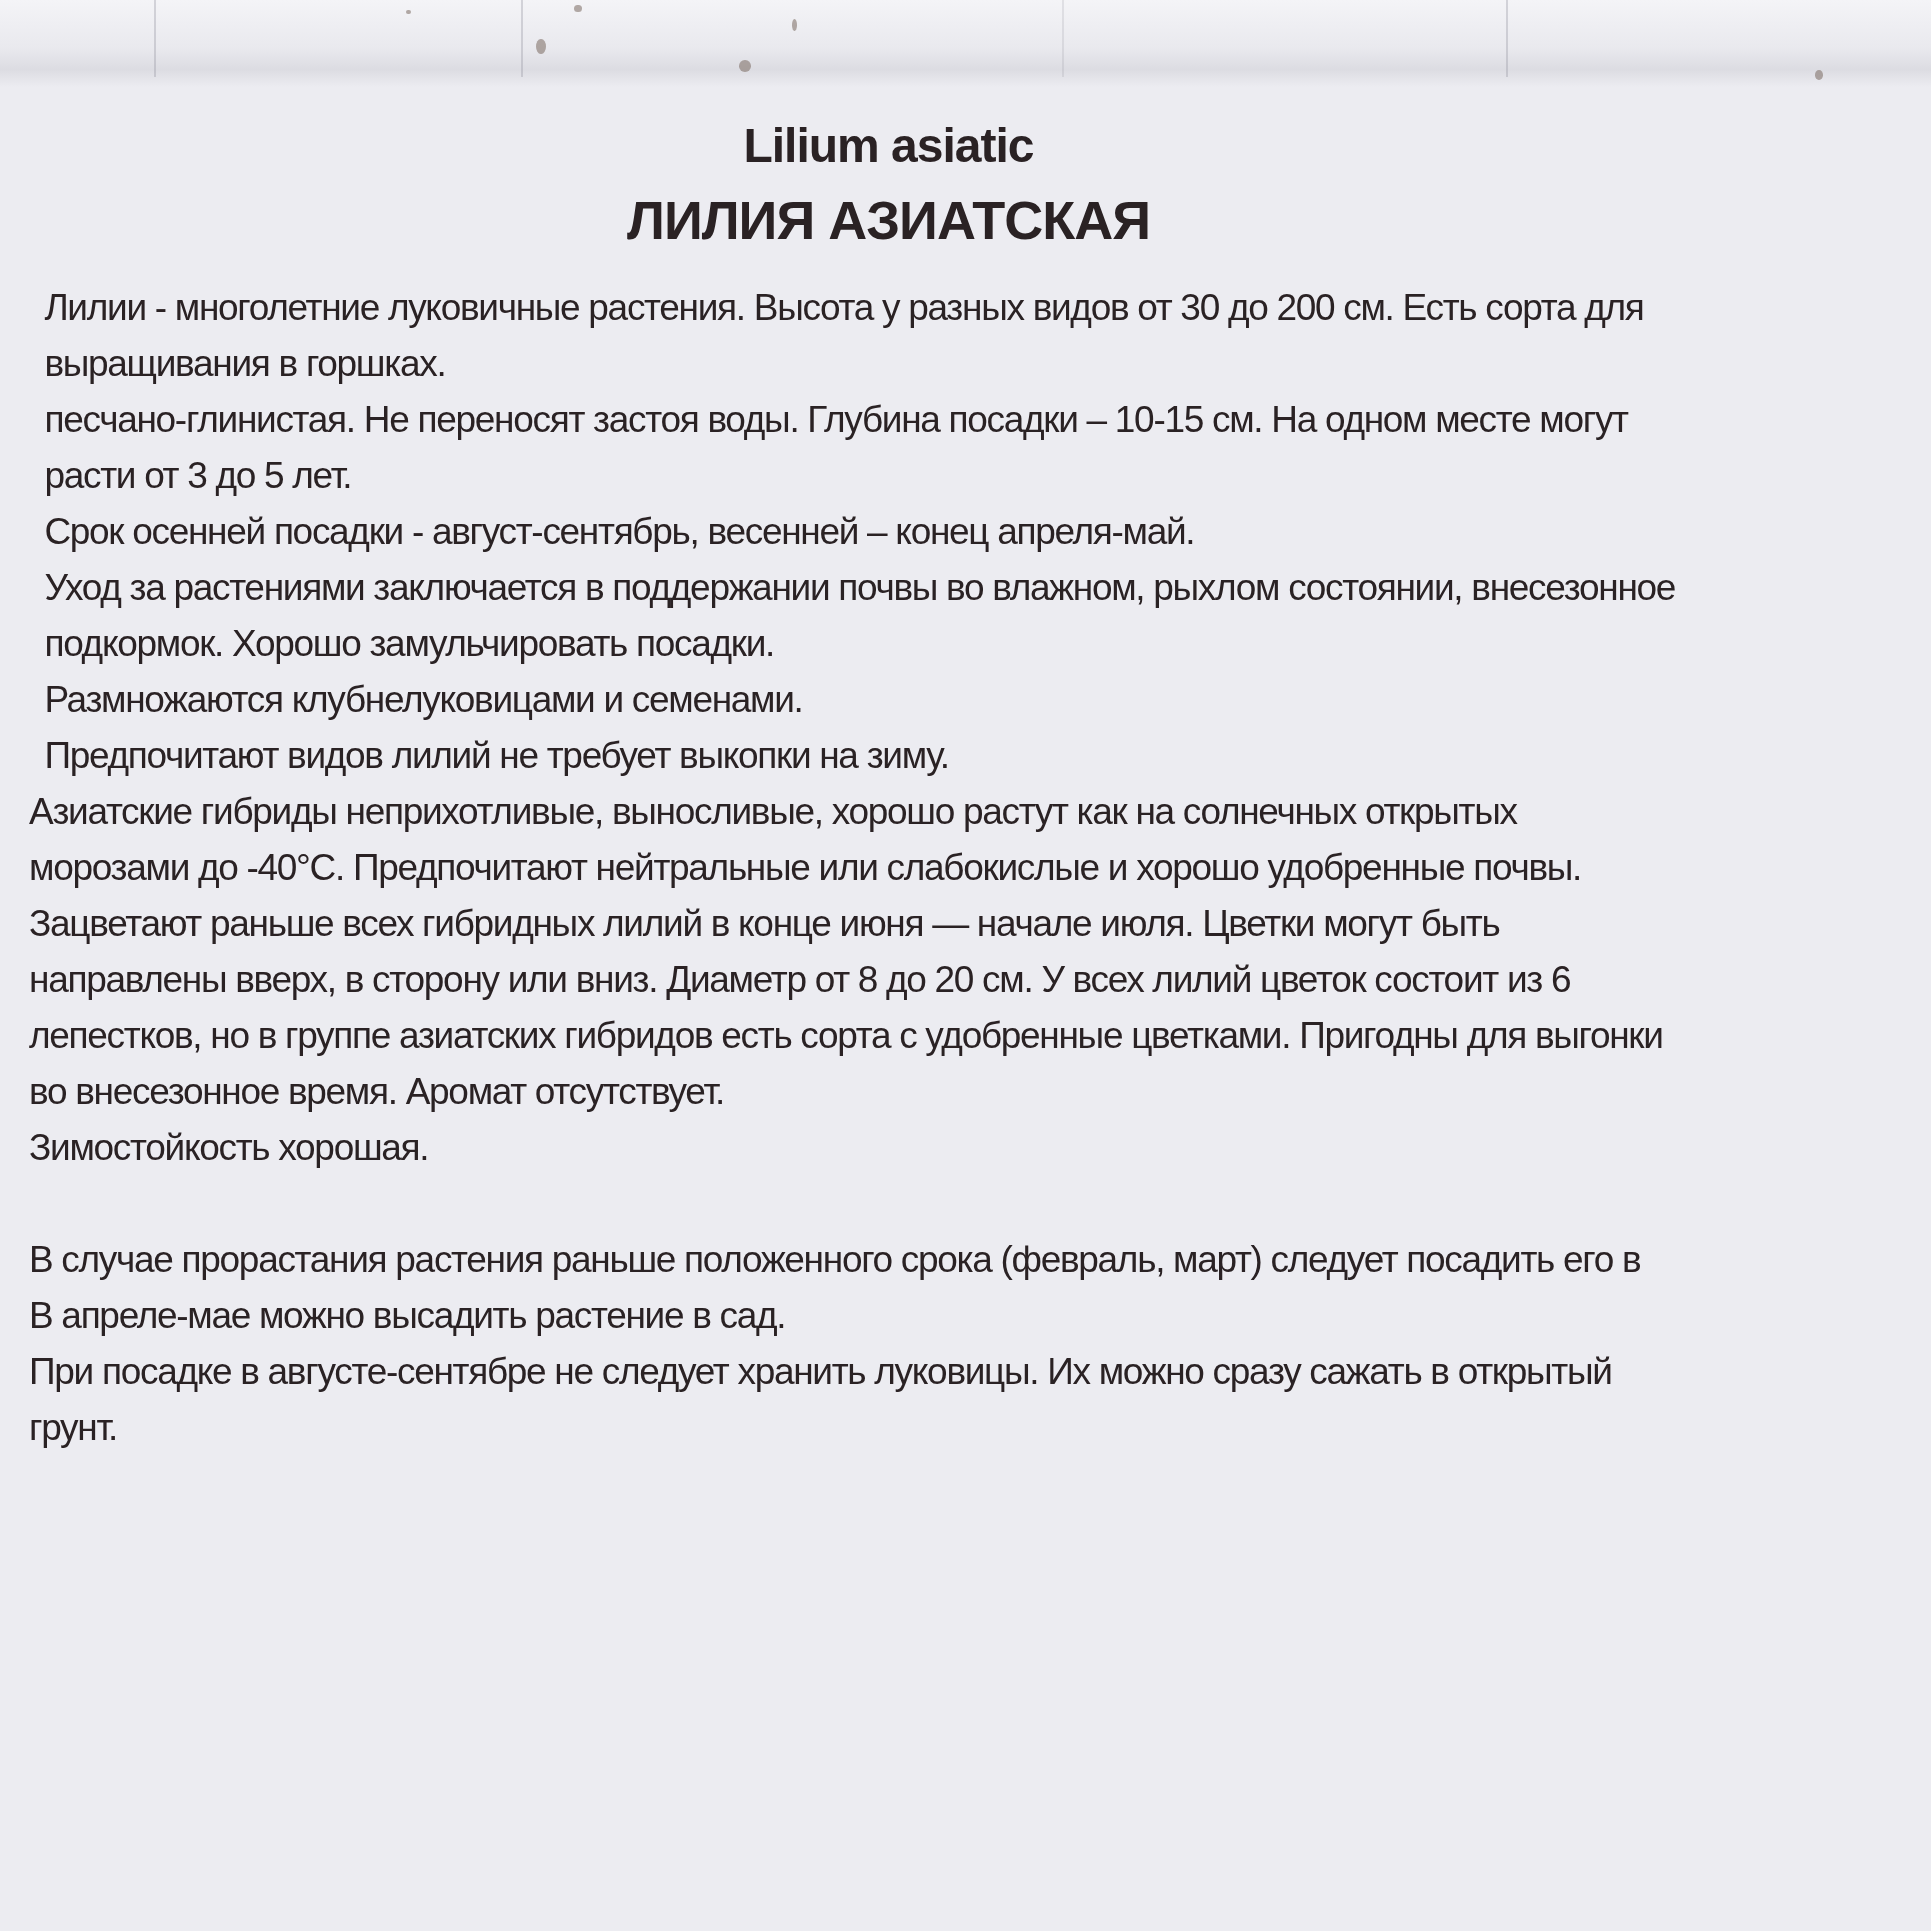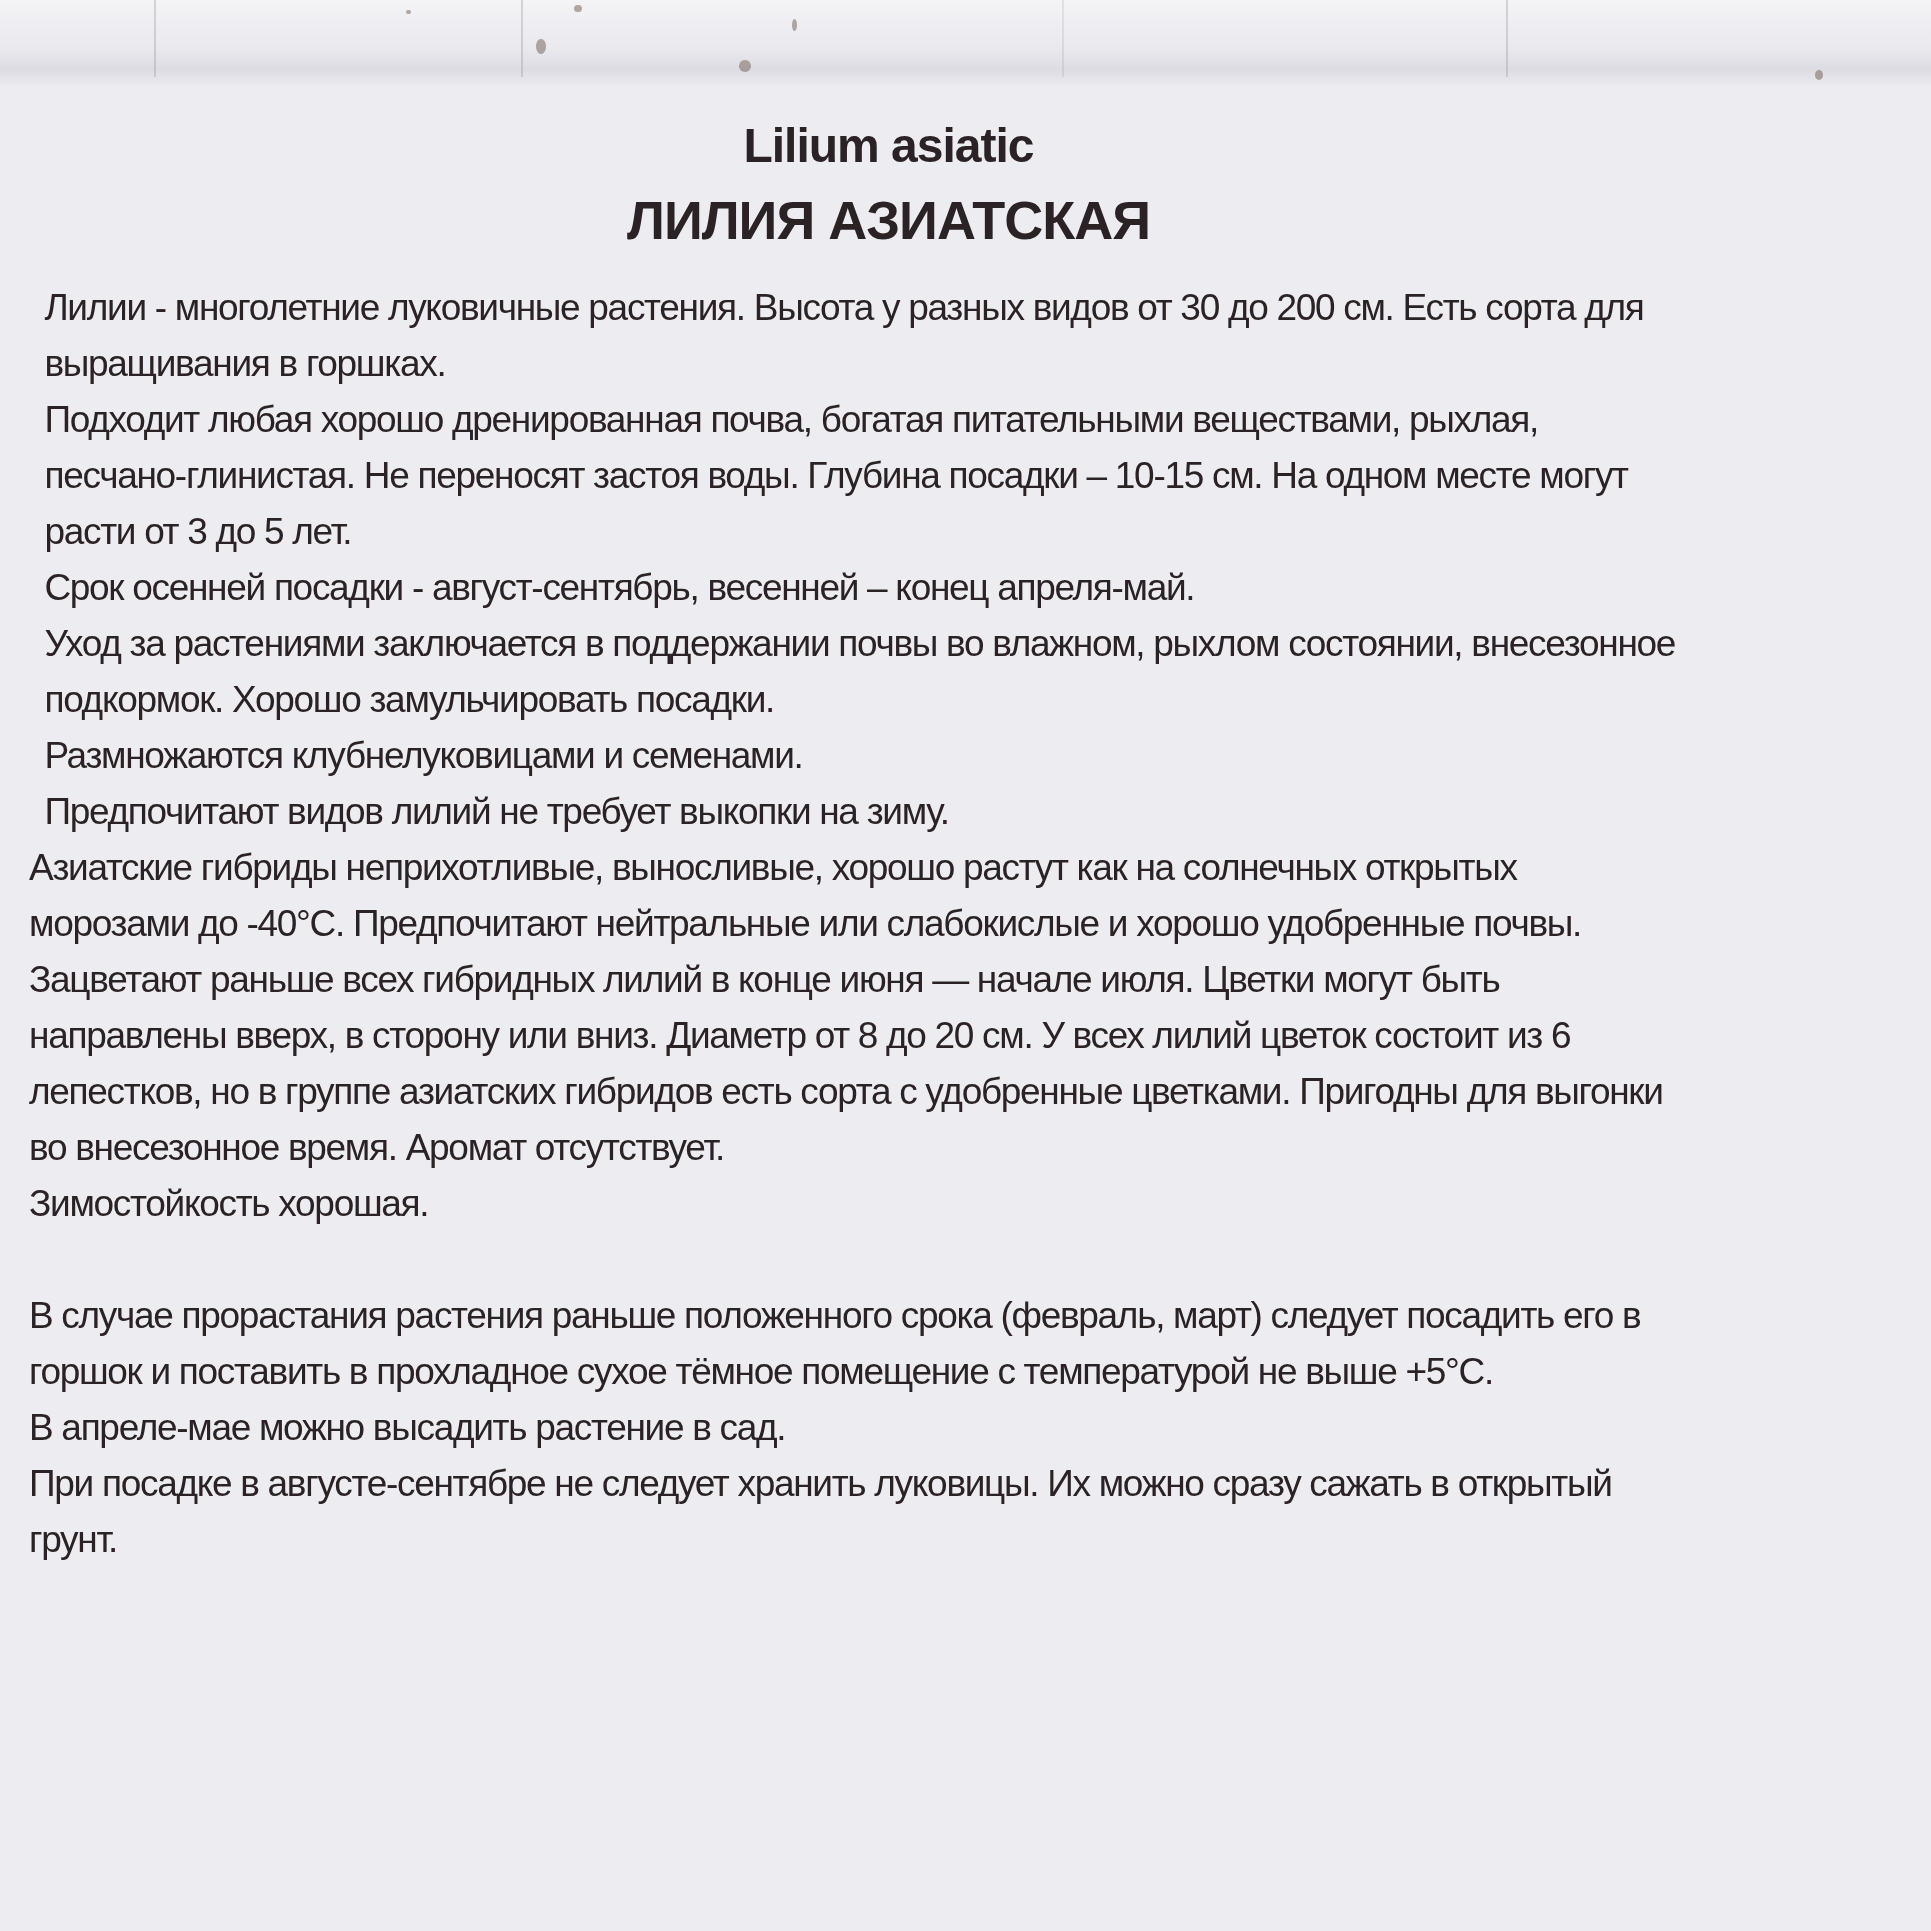--- a/index.html
+++ b/index.html
@@ -87,36 +87,34 @@
     <div class="speck" style="left:1815px;top:70px;width:7.7px;height:9.7px"></div>
     <div class="speck" style="left:406px;top:9.7px;width:4.8px;height:4.8px"></div>
   </div>
 
   <div class="title-en">Lilium asiatic</div>
   <div class="title-ru">ЛИЛИЯ АЗИАТСКАЯ</div>
 
   <div class="body">
     <span class="line indent1"><b>Лилии</b><span> - многолетние луковичные растения. Высота у разных видов от 30 до 200 см. Есть сорта для</span></span>
     <span class="line indent1"><b></b><span>выращивания в горшках.</span></span>
-    <span class="line indent1"><b></b><span>Подходит любая хорошо дренированная почва, богатая питательными веществами, рыхлая,</span></span>
     <span class="line indent1"><b></b><span>песчано-глинистая. Не переносят застоя воды. Глубина посадки – 10-15 см. На одном месте могут</span></span>
     <span class="line indent1"><b></b><span>расти от 3 до 5 лет.</span></span>
     <span class="line indent1"><b></b><span>Срок осенней посадки - август-сентябрь, весенней – конец апреля-май.</span></span>
     <span class="line indent1"><b>Уход</b><span> за растениями заключается в поддержании почвы во влажном, рыхлом состоянии, внесезонное</span></span>
     <span class="line indent1"><b></b><span>подкормок. Хорошо замульчировать посадки.</span></span>
     <span class="line indent1"><b></b><span>Размножаются клубнелуковицами и семенами.</span></span>
     <span class="line indent1"><b></b><span>Предпочитают видов лилий не требует выкопки на зиму.</span></span>
     <span class="line"><b>Азиатские гибриды</b><span>  неприхотливые, выносливые, хорошо растут как на солнечных открытых</span></span>
     <span class="line"><b></b><span>морозами до -40°С. Предпочитают нейтральные или слабокислые и хорошо удобренные почвы.</span></span>
     <span class="line"><b></b><span>Зацветают раньше всех гибридных лилий в конце июня — начале июля. Цветки могут быть</span></span>
     <span class="line"><b></b><span>направлены вверх, в сторону или вниз. Диаметр от 8 до 20 см. У всех лилий цветок состоит из 6</span></span>
     <span class="line"><b></b><span>лепестков, но в группе азиатских гибридов есть сорта с удобренные цветками. Пригодны для выгонки</span></span>
     <span class="line"><b></b><span>во внесезонное время. Аромат отсутствует.</span></span>
     <span class="line"><b></b><span>Зимостойкость хорошая.</span></span>
     <span class="gap"></span>
     <span class="line">В случае прорастания растения раньше положенного срока (февраль, март) следует посадить его в</span>
-    <span class="line">горшок и поставить в прохладное сухое тёмное помещение с температурой не выше +5°С.</span>
     <span class="line">В апреле-мае можно высадить растение в сад.</span>
     <span class="line">При посадке в августе-сентябре не следует хранить луковицы. Их можно сразу сажать в открытый</span>
     <span class="line">грунт.</span>
   </div>
 </div>
 
 
 </body></html>

